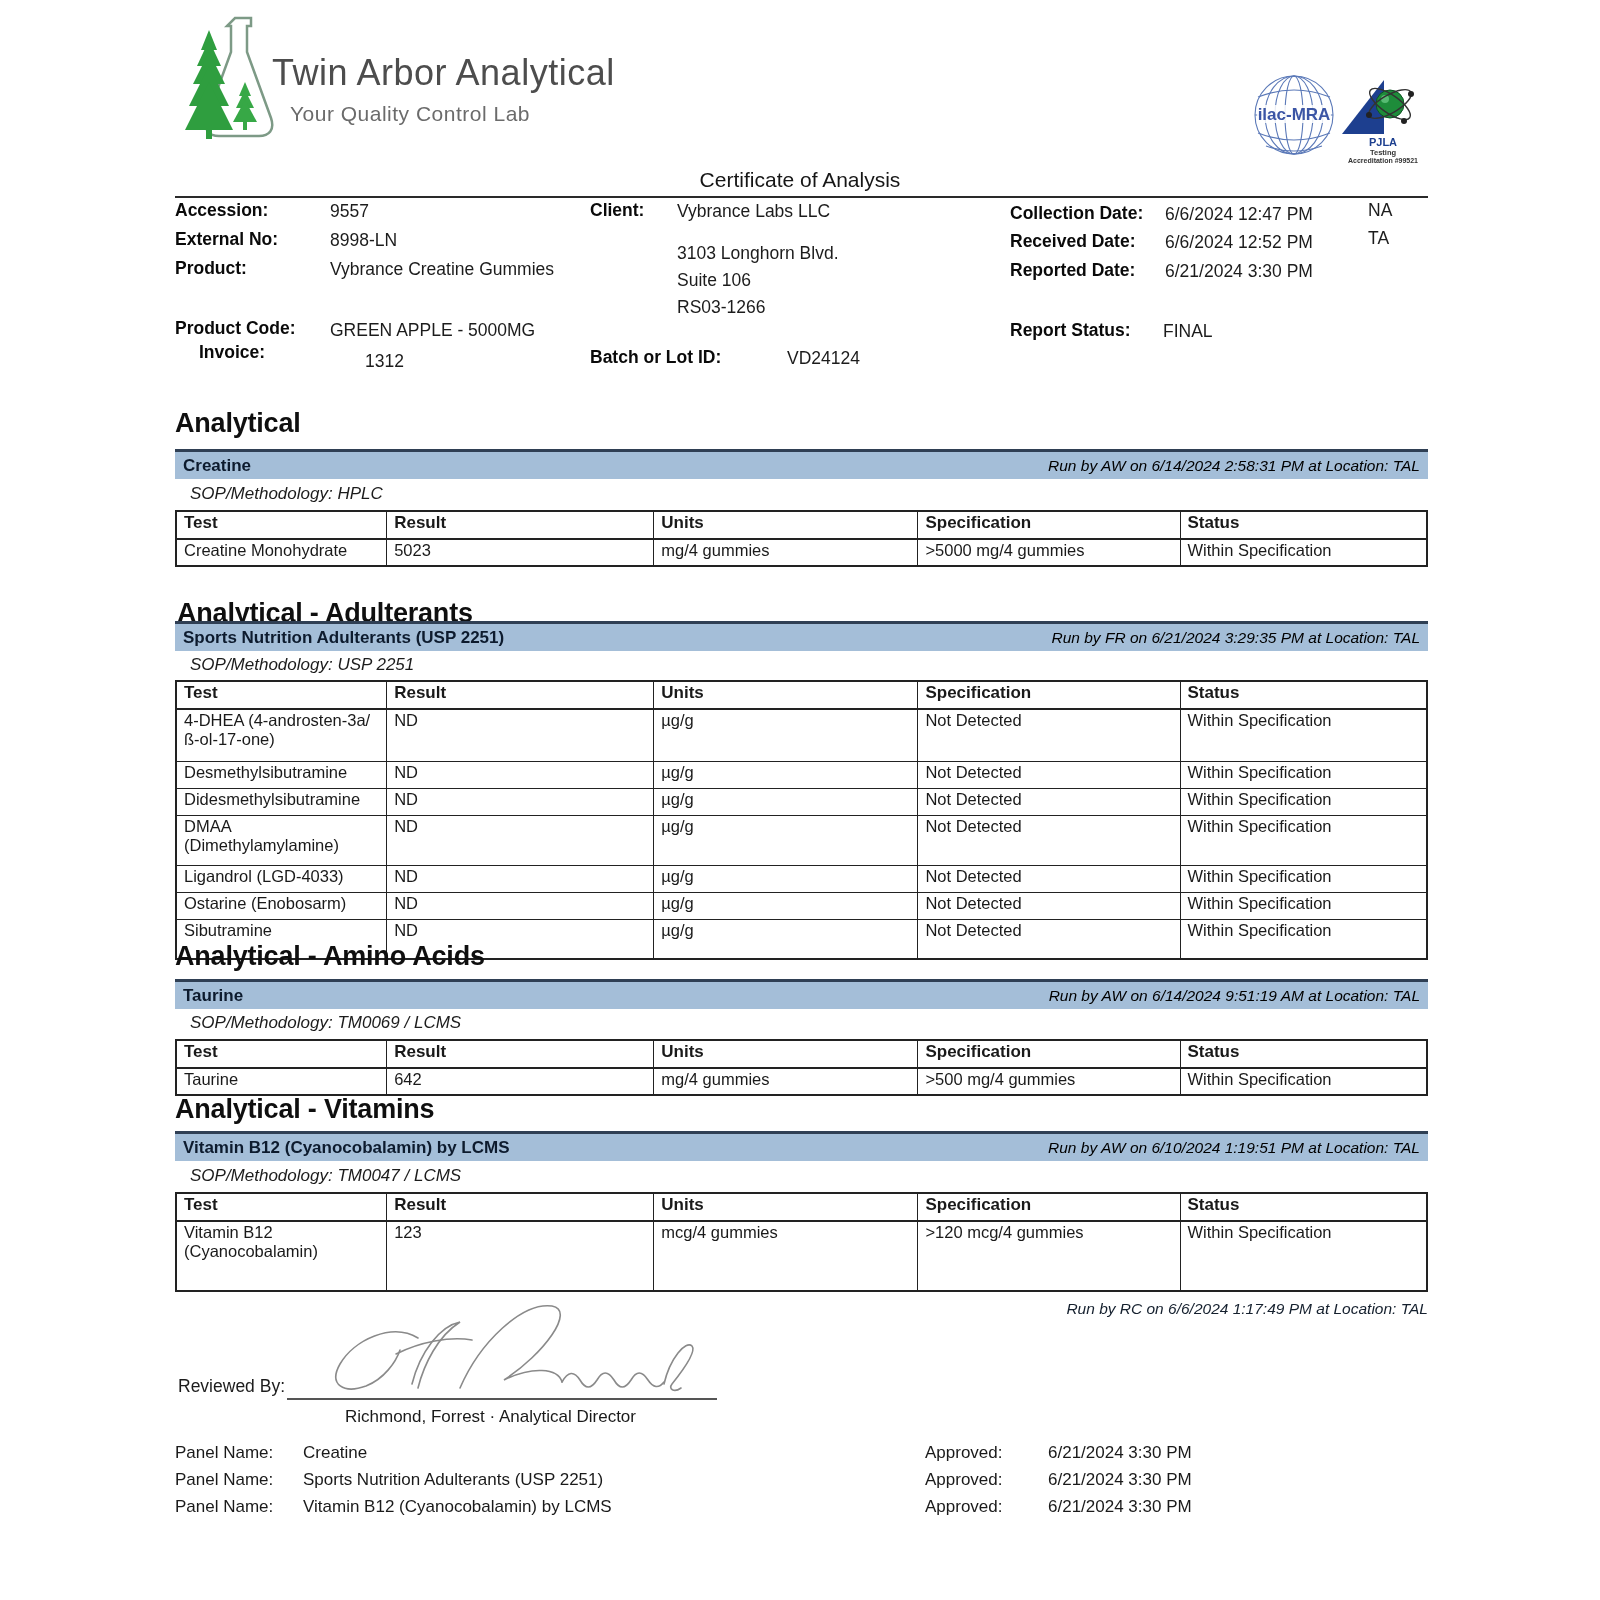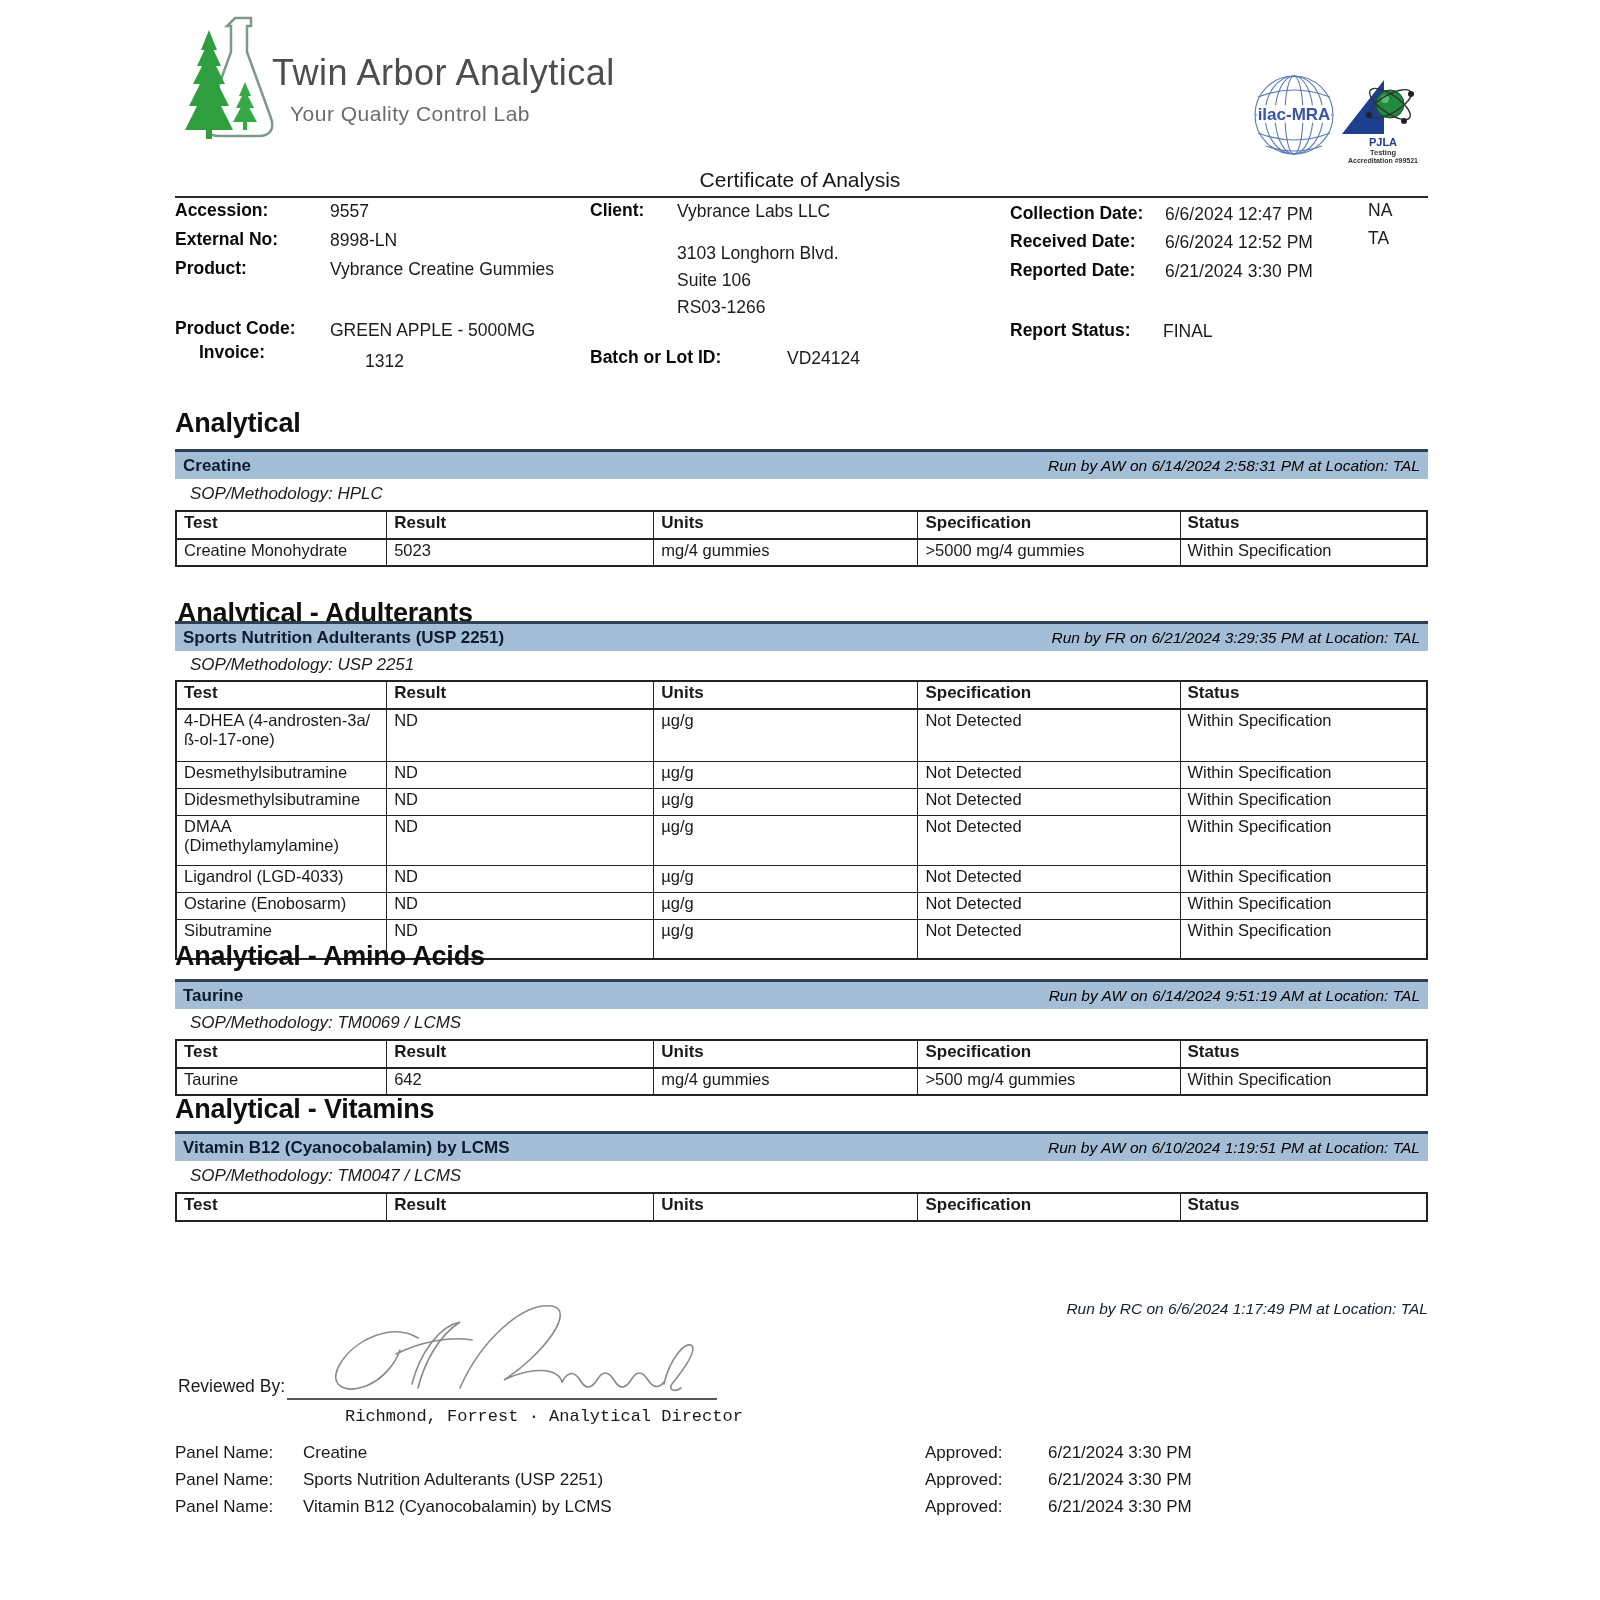--- a/index.html
+++ b/index.html
@@ -277,37 +277,44 @@
         <col style="width:245px">
       </colgroup>
     <tbody>
         <tr>
       <th>Test</th>
       <th>Result</th>
       <th>Units</th>
       <th>Specification</th>
       <th>Status</th>
     </tr>
+    <tr style="height:70px;">
+      <td>Vitamin B12 (Cyanocobalamin)</td>
+      <td>123</td>
+      <td>mcg/4 gummies</td>
+      <td>&gt;120 mcg/4 gummies</td>
+      <td>Within Specification</td>
+    </tr>
   </tbody>
     </table>
   <div class="abs runfoot" style="left:175px;top:1300px;">Run by RC on 6/6/2024 1:17:49 PM at Location: TAL</div>
 
   <svg class="abs" style="left:300px;top:1292px;" width="430" height="108" viewBox="0 0 430 108">
     <g fill="none" stroke="#8a8a8a" stroke-width="1.6" stroke-linecap="round">
       <path d="M118,46 C92,30 54,48 40,72 C28,93 44,102 66,94 C84,87 96,70 100,58"></path>
       <path d="M112,92 C120,60 140,34 160,30 C138,44 124,72 118,96"></path>
       <path d="M96,62 C120,50 150,44 172,48"></path>
       <path d="M160,96 C180,50 222,10 252,14 C276,18 244,62 204,88 C232,74 258,76 262,90"></path>
       <path d="M262,90 q9,-16 18,-2 q8,14 17,0 q8,-14 17,0 q8,14 17,0 q8,-14 17,0 q8,12 16,2"></path>
       <path d="M364,92 c6,-26 22,-44 28,-38 c5,6 -12,28 -20,38 c-4,5 2,9 9,4"></path>
     </g>
   </svg>
   <div class="abs val" style="left:178px;top:1376px;">Reviewed By:</div>
   <div class="abs sigline" style="left:287px;top:1378px;width:430px;height:20px;"></div>
-  <div class="abs footrow" style="left:345px;top:1407px;font-family:Liberation Mono, monospace;">Richmond, Forrest   ·   Analytical Director</div>
+  <div class="abs footrow" style="left:345px;top:1407px;">Richmond, Forrest   ·   Analytical Director</div>
 
   <div class="abs footrow" style="left:175px;top:1443px;">Panel Name:</div>
   <div class="abs footrow" style="left:303px;top:1443px;">Creatine</div>
   <div class="abs footrow" style="left:925px;top:1443px;">Approved:</div>
   <div class="abs footrow" style="left:1048px;top:1443px;">6/21/2024 3:30 PM</div>
 
   <div class="abs footrow" style="left:175px;top:1470px;">Panel Name:</div>
   <div class="abs footrow" style="left:303px;top:1470px;">Sports Nutrition Adulterants (USP 2251)</div>
   <div class="abs footrow" style="left:925px;top:1470px;">Approved:</div>
   <div class="abs footrow" style="left:1048px;top:1470px;">6/21/2024 3:30 PM</div>

